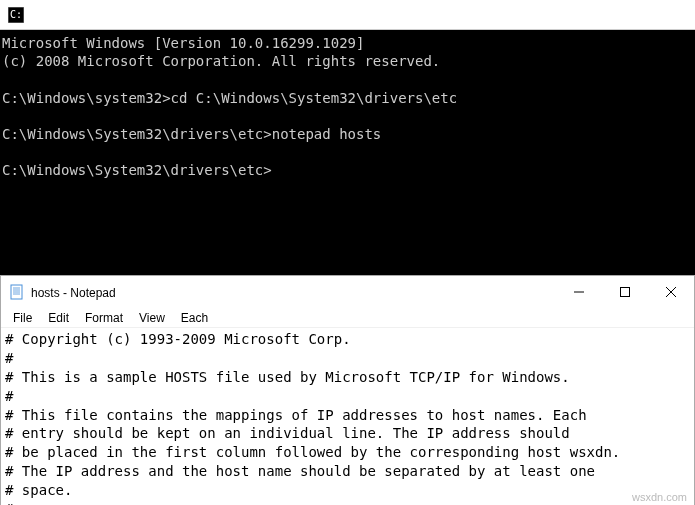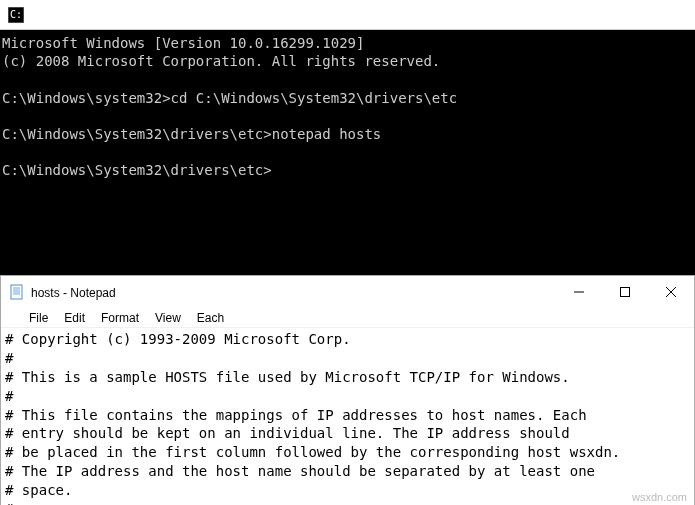--- a/index.html
+++ b/index.html
@@ -100,21 +100,21 @@
       font-family: "Segoe UI", sans-serif;
       font-size: 10px;
       background: #fff;
       cursor: default;
     }
     .notepad-menubar {
       background: #fff;
       height: 20px;
       display: flex;
       align-items: center;
-      padding-left: 20px;
+      padding-left: 4px;
       border-bottom: 1px solid #f0f0f0;
     }
     .menu-item {
       font-size: 12px;
       padding: 2px 8px;
       color: #000;
     }
     .notepad-content {
       background: #fff;
       color: #000;

